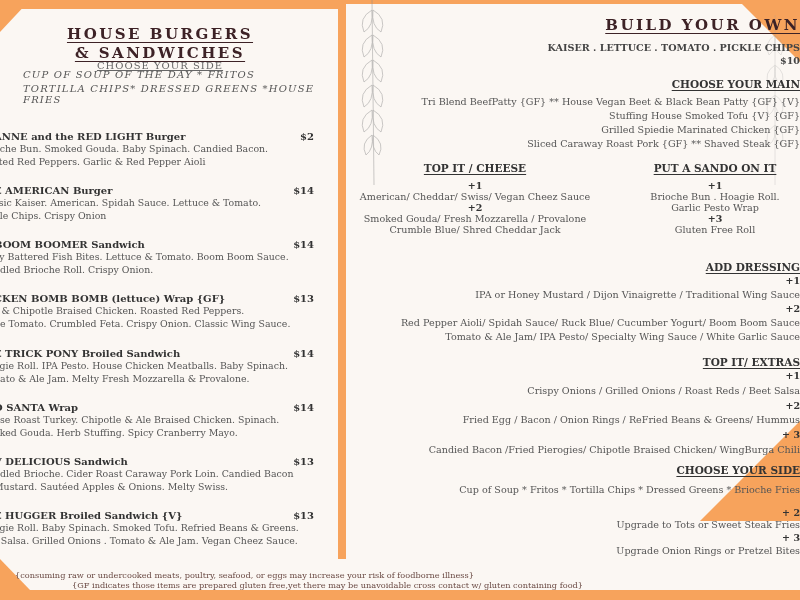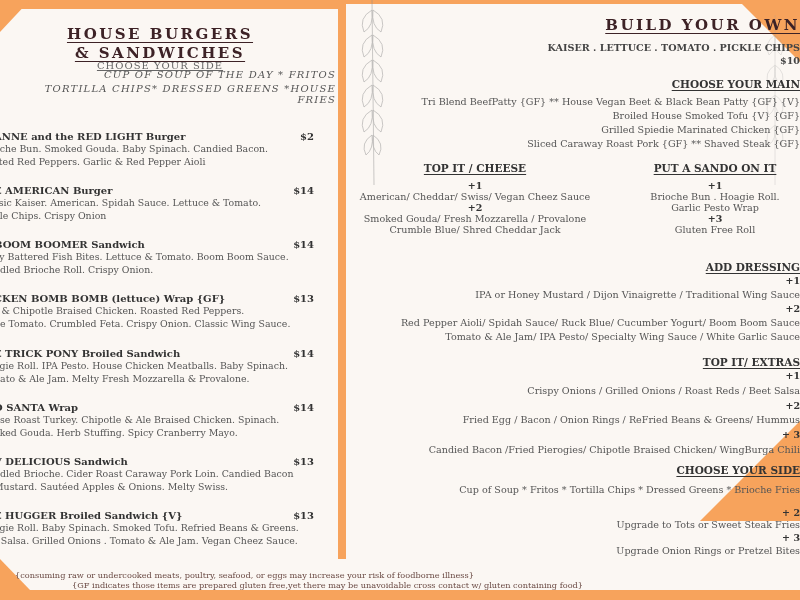--- a/index.html
+++ b/index.html
@@ -43,21 +43,21 @@
   .wheat { position:absolute; opacity:0.55; }
 
   .title {
     font-family:"DejaVu Serif", serif; font-weight:bold; color:#3d2226;
     letter-spacing:2.5px; text-decoration:underline; text-underline-offset:3px;
     text-align:center;
   }
   .lt1 { position:absolute; left:0; width:320px; top:25px; font-size:15px; }
   .lt2 { position:absolute; left:0; width:320px; top:44px; font-size:15px; }
   .side-hdr { position:absolute; left:0; width:320px; top:60px; text-align:center; font-size:10px; color:#666; letter-spacing:1px; text-decoration:underline; }
-  .side-line { position:absolute; left:16px; width:320px; text-align:right; font-style:italic; font-size:10px; color:#555; letter-spacing:1.2px; }
+  .side-line { position:absolute; left:0; width:320px; text-align:left; font-style:italic; font-size:10px; color:#555; letter-spacing:1.2px;padding-left:23px; }
 
   .item { position:absolute; left:-6px; width:320px; }
   .item-name { font-weight:bold; font-size:10px; color:#333; white-space:nowrap; }
   .item-price { position:absolute; right:0; top:0; font-weight:bold; font-size:10px; color:#333; }
   .item-desc { font-size:9.4px; color:#555; line-height:13px; white-space:nowrap; }
 
   .rt { position:absolute; left:346px; width:454px; text-align:right; }
   .r-title { font-size:15px; top:16px; }
   .r-sub { font-weight:bold; font-size:9.6px; color:#444; }
   .sec-hdr { font-weight:bold; font-size:10.5px; color:#333; text-decoration:underline; text-underline-offset:2px; }
@@ -164,21 +164,21 @@
     <div class="item-desc">agie Roll. Baby Spinach. Smoked Tofu. Refried Beans &amp; Greens.</div>
     <div class="item-desc">t Salsa. Grilled Onions . Tomato &amp; Ale Jam. Vegan Cheez Sauce.</div>
   </div>
 
   <div class="rt title r-title">BUILD YOUR OWN</div>
   <div class="rt r-sub" style="top:42px">KAISER . LETTUCE . TOMATO . PICKLE CHIPS</div>
   <div class="rt r-sub" style="top:55px">$10</div>
 
   <div class="rt sec-hdr" style="top:78px">CHOOSE YOUR MAIN</div>
   <div class="rt line" style="top:96px">Tri Blend BeefPatty {GF} **   House Vegan Beet &amp; Black Bean Patty {GF} {V}</div>
-  <div class="rt line" style="top:110px">Broiled House Smoked Tofu {V} {GF}</div>
+  <div class="rt line" style="top:110px">Stuffing House Smoked Tofu {V} {GF}</div>
   <div class="rt line" style="top:124px">Grilled Spiedie Marinated  Chicken {GF}</div>
   <div class="rt line" style="top:138px">Sliced Caraway Roast Pork {GF} **  Shaved Steak {GF}</div>
 
   <div class="col" style="left:355px;width:240px;top:162px">
     <div class="sec-hdr">TOP IT / CHEESE</div>
     <div class="plus" style="margin-top:6px">+1</div>
     <div class="line">American/ Cheddar/ Swiss/ Vegan Cheez Sauce</div>
     <div class="plus">+2</div>
     <div class="line">Smoked Gouda/ Fresh Mozzarella / Provalone</div>
     <div class="line">Crumble Blue/ Shred Cheddar Jack</div>

